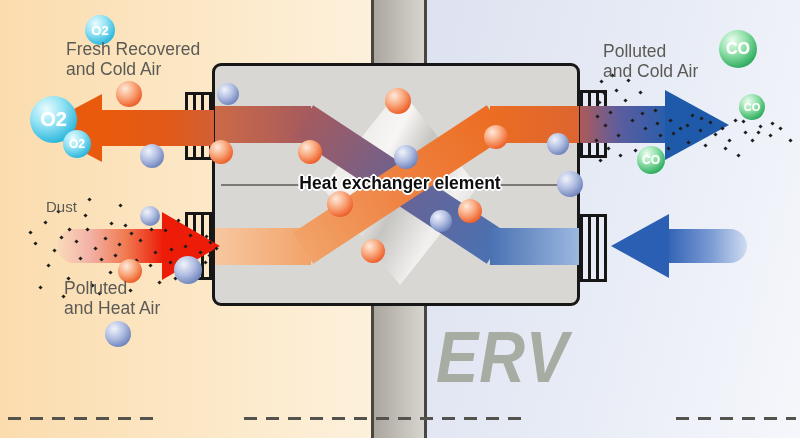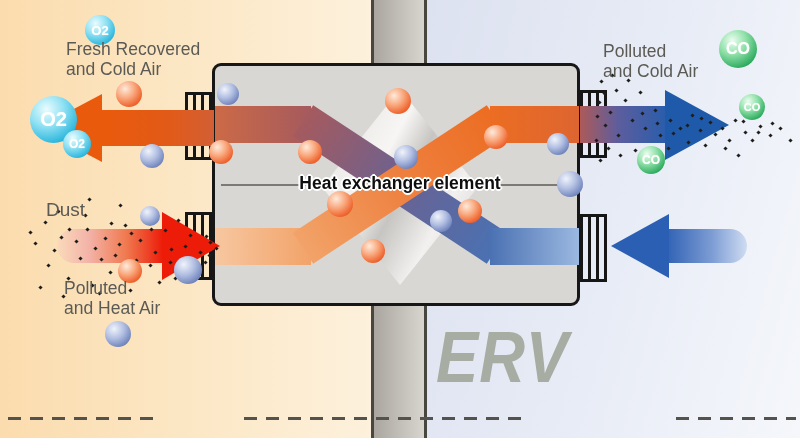--- a/index.html
+++ b/index.html
@@ -74,21 +74,21 @@
   .sphere.blue{background:radial-gradient(circle at 35% 30%,#f0f3fb 0%,#b2bfe2 40%,var(--sphere-blue,#7286bd) 75%,#55689f 100%);}
   .bubble{border-radius:50%;color:rgba(255,255,255,.95);font-weight:700;
     display:flex;align-items:center;justify-content:center;text-shadow:0 0 1px rgba(255,255,255,.7);}
   .bubble.o2{background:radial-gradient(circle at 35% 28%,#eafcfe 0%,#90e1f3 38%,var(--o2-bubble,#27b4dc) 78%,#149dc9 100%);}
   .bubble.co{background:radial-gradient(circle at 35% 28%,#ecfdf1 0%,#8fe0a8 38%,var(--co-bubble,#2aa95c) 78%,#188f4a 100%);}
   .dust-dot{width:3px;height:3px;background:#1d1d1b;transform:rotate(45deg);}
 
   
   .lbl{color:var(--label-text,#5b5a55);line-height:1.12;white-space:nowrap;}
   .lbl-heat-recovered{left:66px;top:40px;font-size:17.5px;}
-  .lbl-dust{left:46px;top:199px;font-size:19px;}
+  .lbl-dust{left:46px;top:199px;font-size:15px;}
   .lbl-polluted-humid{left:64px;top:279px;font-size:17.5px;}
   .lbl-polluted-cold{left:603px;top:42px;font-size:17.5px;}
   .lbl-cold-dry{left:588px;top:286px;font-size:17px;}
   .lbl-exchanger{left:240px;top:173px;width:320px;text-align:center;font-size:17.5px;font-weight:700;color:#0e0e0e;
     text-shadow:1px 1px 0 #fff,-1px -1px 0 #fff,1px -1px 0 #fff,-1px 1px 0 #fff,2px 0 0 #fff,-2px 0 0 #fff,0 2px 0 #fff,0 -2px 0 #fff,0 0 3px #fff;}
 </style>
 </head>
 <body>
 
 <div id="stage">

